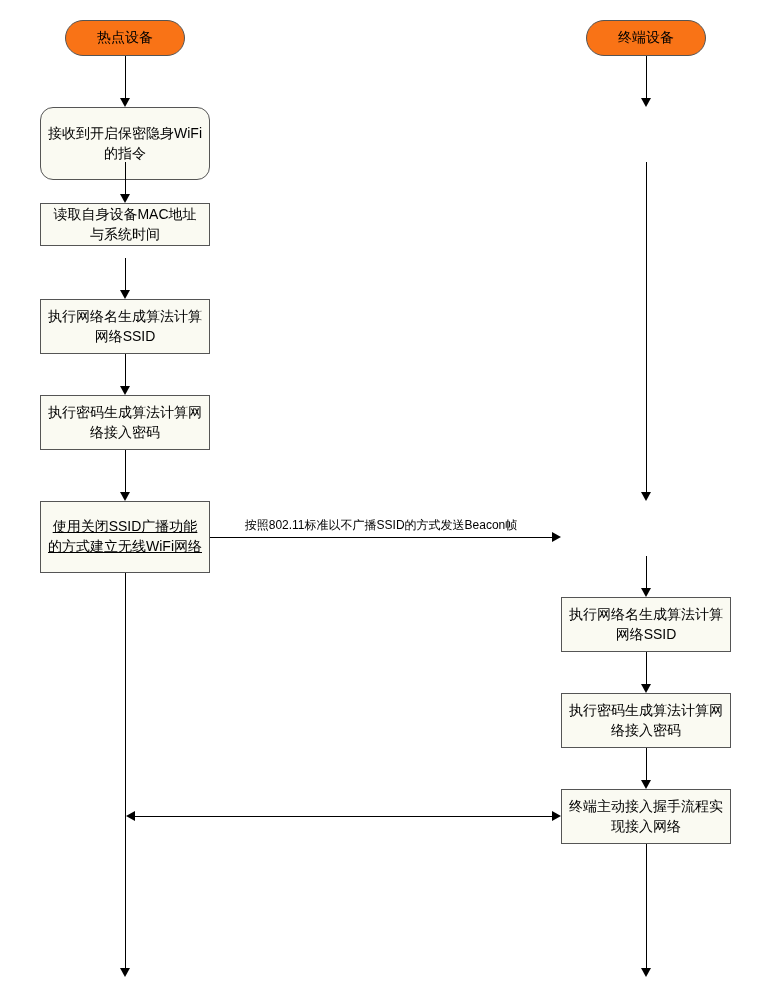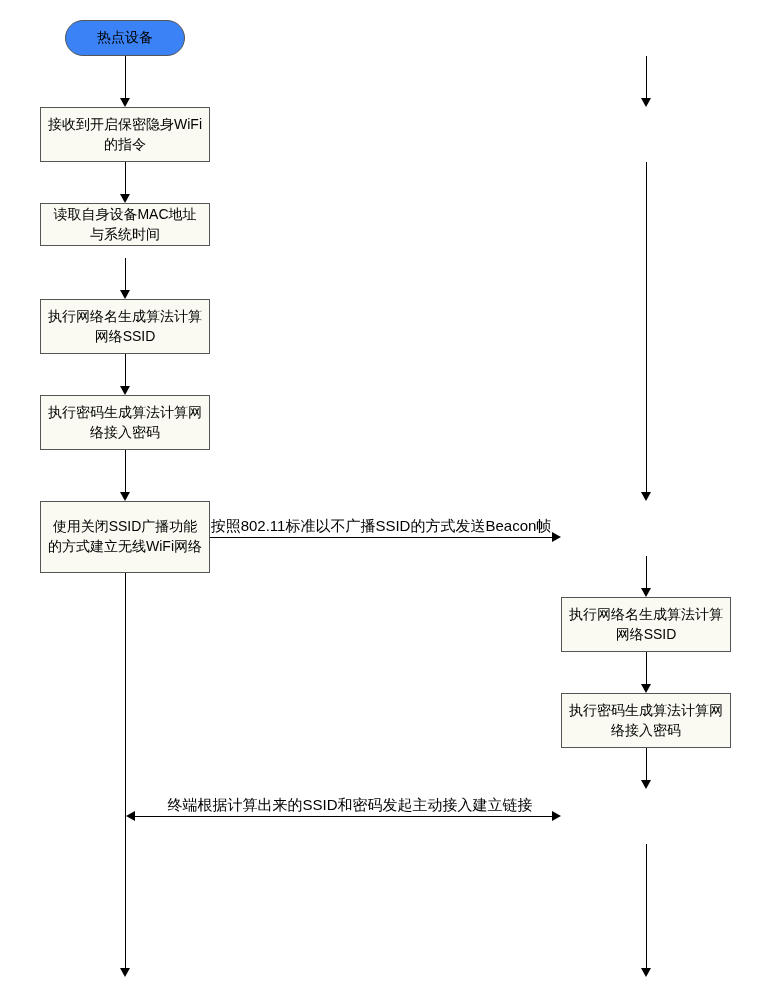--- a/index.html
+++ b/index.html
@@ -23,21 +23,21 @@
     text-align: center;
     display: flex;
     align-items: center;
     justify-content: center;
     line-height: 1.4;
     box-sizing: border-box;
     padding: 4px 6px;
   }
   .terminator {
     border-radius: 18px;
-    background: #3b82f6;
+    background: #f97316;
     height: 36px;
     width: 120px;
     font-weight: normal;
   }
   .process {
     width: 170px;
   }
   .arrow-line-v {
     position: absolute;
     width: 1px;
@@ -64,37 +64,37 @@
   }
   .arrow-head-left {
     position: absolute;
     width: 0; height: 0;
     border-top: 5px solid transparent;
     border-bottom: 5px solid transparent;
     border-right: 9px solid #000;
   }
   .h-label {
     position: absolute;
-    font-size: 15px;
+    font-size: 12px;
     text-align: center;
   }
 </style>
 </head>
 <body>
 
 <div class="diagram">
 
   <div class="node terminator" style="left:45px; top:0;">
     <span>热点设备</span>
   </div>
 
   <div class="arrow-line-v" style="left:105px; top:36px; height:42px;"></div>
   <div class="arrow-head-down" style="left:100px; top:78px;"></div>
 
-  <div class="node process" style="left:20px; top:87px; height:55px;">
+  <div class="node process" style="left:20px; top:87px; height:73px;border-radius:13px;">
     <span>接收到开启保密隐身WiFi的指令</span>
   </div>
 
   <div class="arrow-line-v" style="left:105px; top:142px; height:32px;"></div>
   <div class="arrow-head-down" style="left:100px; top:174px;"></div>
 
   <div class="node process" style="left:20px; top:183px; height:43px;">
     <span>读取自身设备MAC地址与系统时间</span>
   </div>
 
@@ -108,27 +108,30 @@
   <div class="arrow-line-v" style="left:105px; top:334px; height:32px;"></div>
   <div class="arrow-head-down" style="left:100px; top:366px;"></div>
 
   <div class="node process" style="left:20px; top:375px; height:55px;">
     <span>执行密码生成算法计算网络接入密码</span>
   </div>
 
   <div class="arrow-line-v" style="left:105px; top:430px; height:42px;"></div>
   <div class="arrow-head-down" style="left:100px; top:472px;"></div>
 
-  <div class="node process" style="left:20px; top:481px; height:72px;">
+  <div class="node process" style="left:20px; top:481px; height:72px;text-decoration:underline;">
     <span>使用关闭SSID广播功能的方式建立无线WiFi网络</span>
   </div>
 
   <div class="arrow-line-v" style="left:105px; top:553px; height:395px;"></div>
   <div class="arrow-head-down" style="left:100px; top:948px;"></div>
 
+  <div class="node terminator" style="left:566px; top:0;">
+    <span>终端设备</span>
+  </div>
 
   <div class="arrow-line-v" style="left:626px; top:36px; height:42px;"></div>
   <div class="arrow-head-down" style="left:621px; top:78px;"></div>
 
 
   <div class="arrow-line-v" style="left:626px; top:142px; height:330px;"></div>
   <div class="arrow-head-down" style="left:621px; top:472px;"></div>
 
 
   <div class="arrow-line-v" style="left:626px; top:536px; height:32px;"></div>
@@ -141,26 +144,28 @@
   <div class="arrow-line-v" style="left:626px; top:632px; height:32px;"></div>
   <div class="arrow-head-down" style="left:621px; top:664px;"></div>
 
   <div class="node process" style="left:541px; top:673px; height:55px;">
     <span>执行密码生成算法计算网络接入密码</span>
   </div>
 
   <div class="arrow-line-v" style="left:626px; top:728px; height:32px;"></div>
   <div class="arrow-head-down" style="left:621px; top:760px;"></div>
 
+  <div class="node process" style="left:541px; top:769px; height:55px;">
+    <span>终端主动接入握手流程实现接入网络</span>
+  </div>
 
   <div class="arrow-line-v" style="left:626px; top:824px; height:124px;"></div>
   <div class="arrow-head-down" style="left:621px; top:948px;"></div>
 
   <div class="arrow-line-h" style="left:190px; top:517px; width:342px;"></div>
   <div class="arrow-head-right" style="left:532px; top:512px;"></div>
   <div class="h-label" style="left:190px; top:497px; width:342px;">按照802.11标准以不广播SSID的方式发送Beacon帧</div>
 
   <div class="arrow-line-h" style="left:115px; top:796px; width:417px;"></div>
   <div class="arrow-head-right" style="left:532px; top:791px;"></div>
   <div class="arrow-head-left" style="left:106px; top:791px;"></div>
-  <div class="h-label" style="left:130px; top:776px; width:400px;">终端根据计算出来的SSID和密码发起主动接入建立链接</div>
 
 </div>
 
 </body></html>

